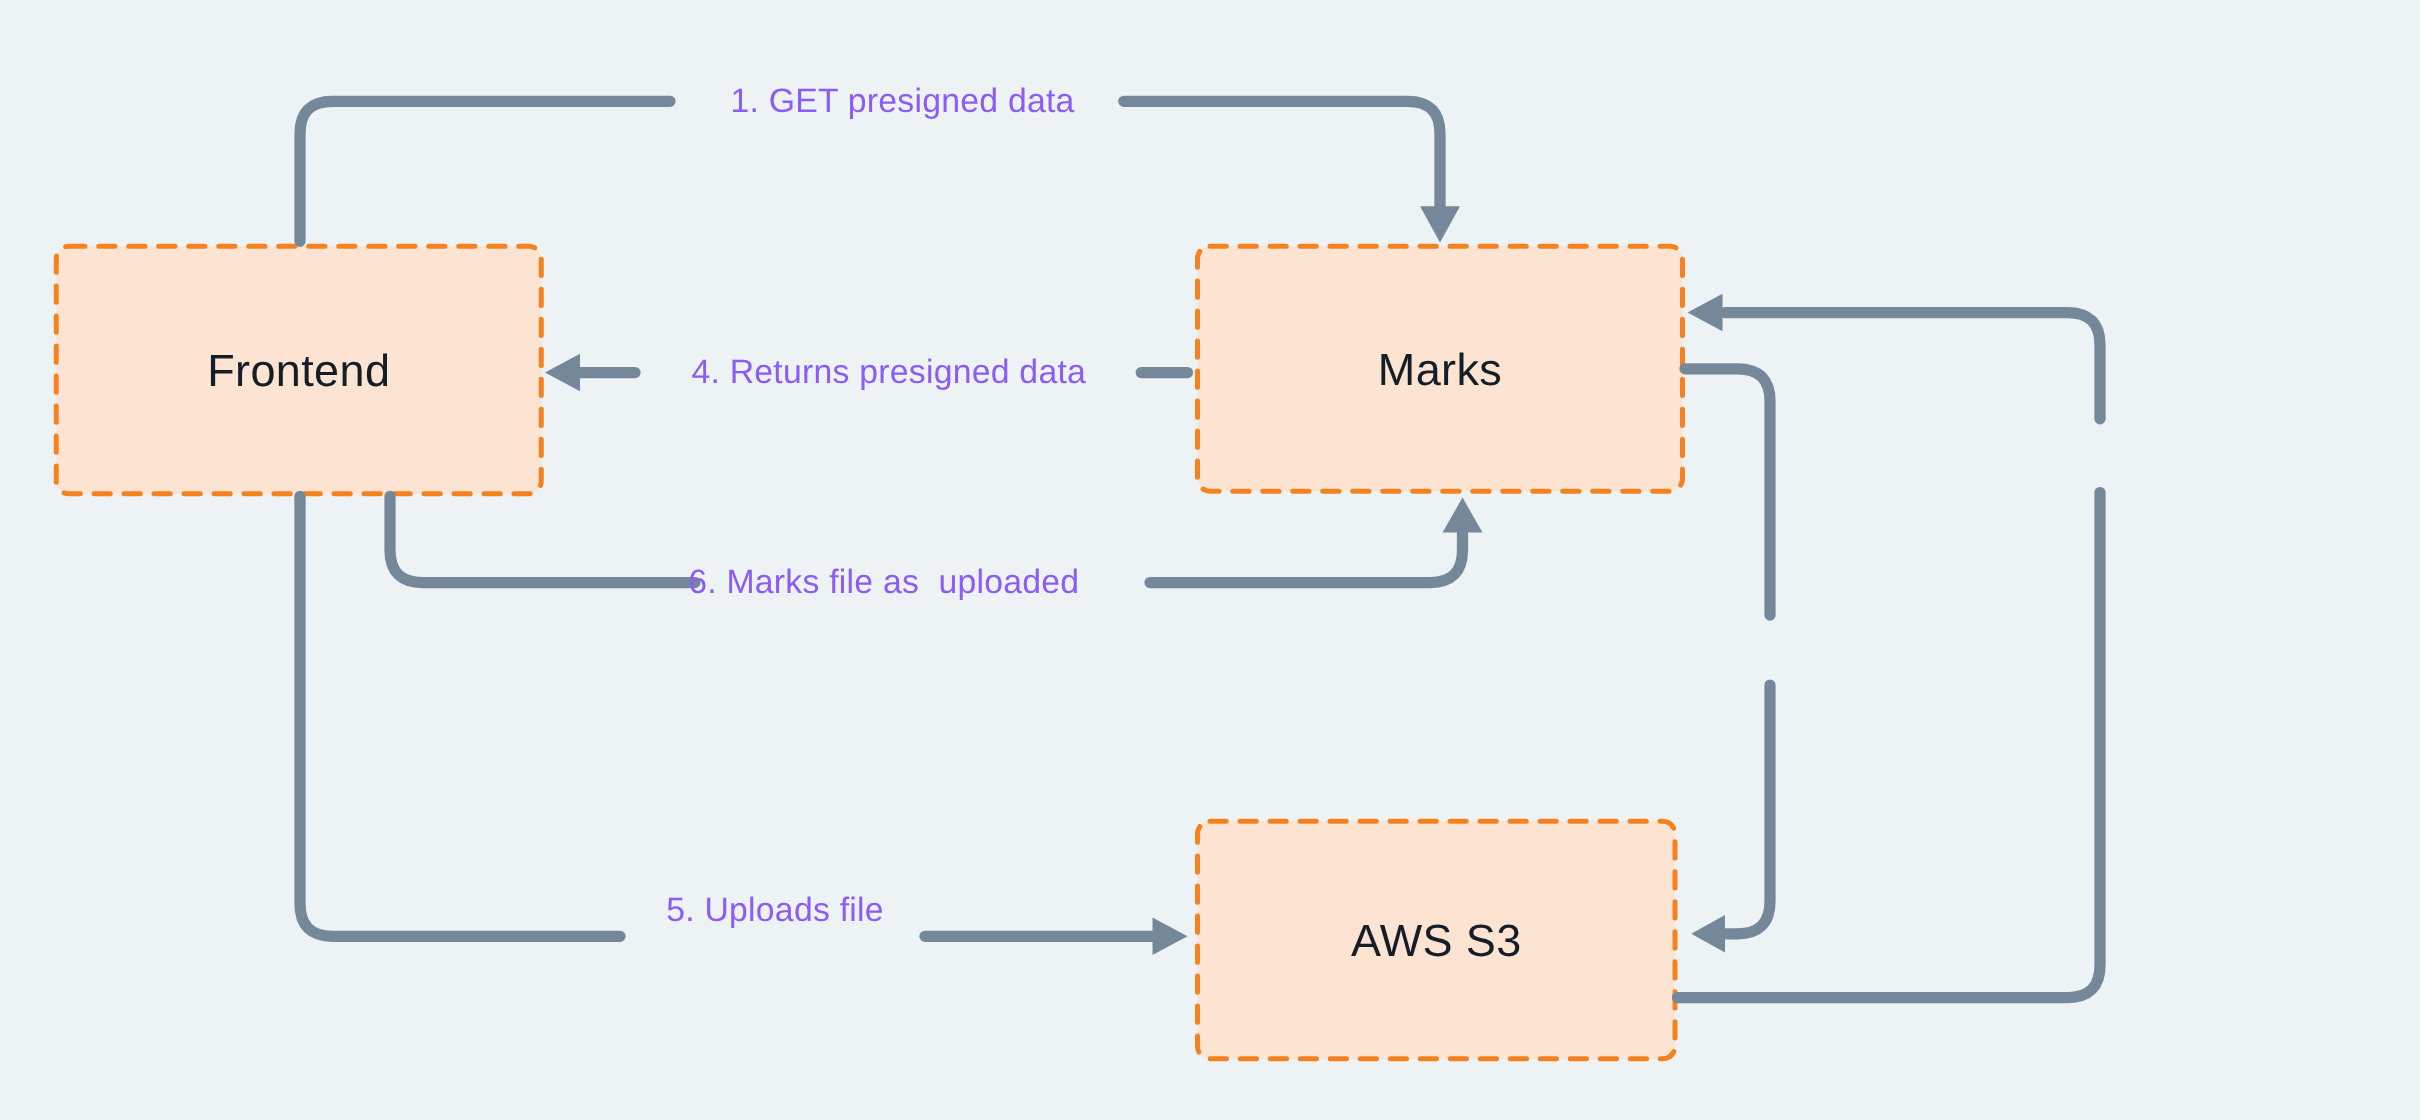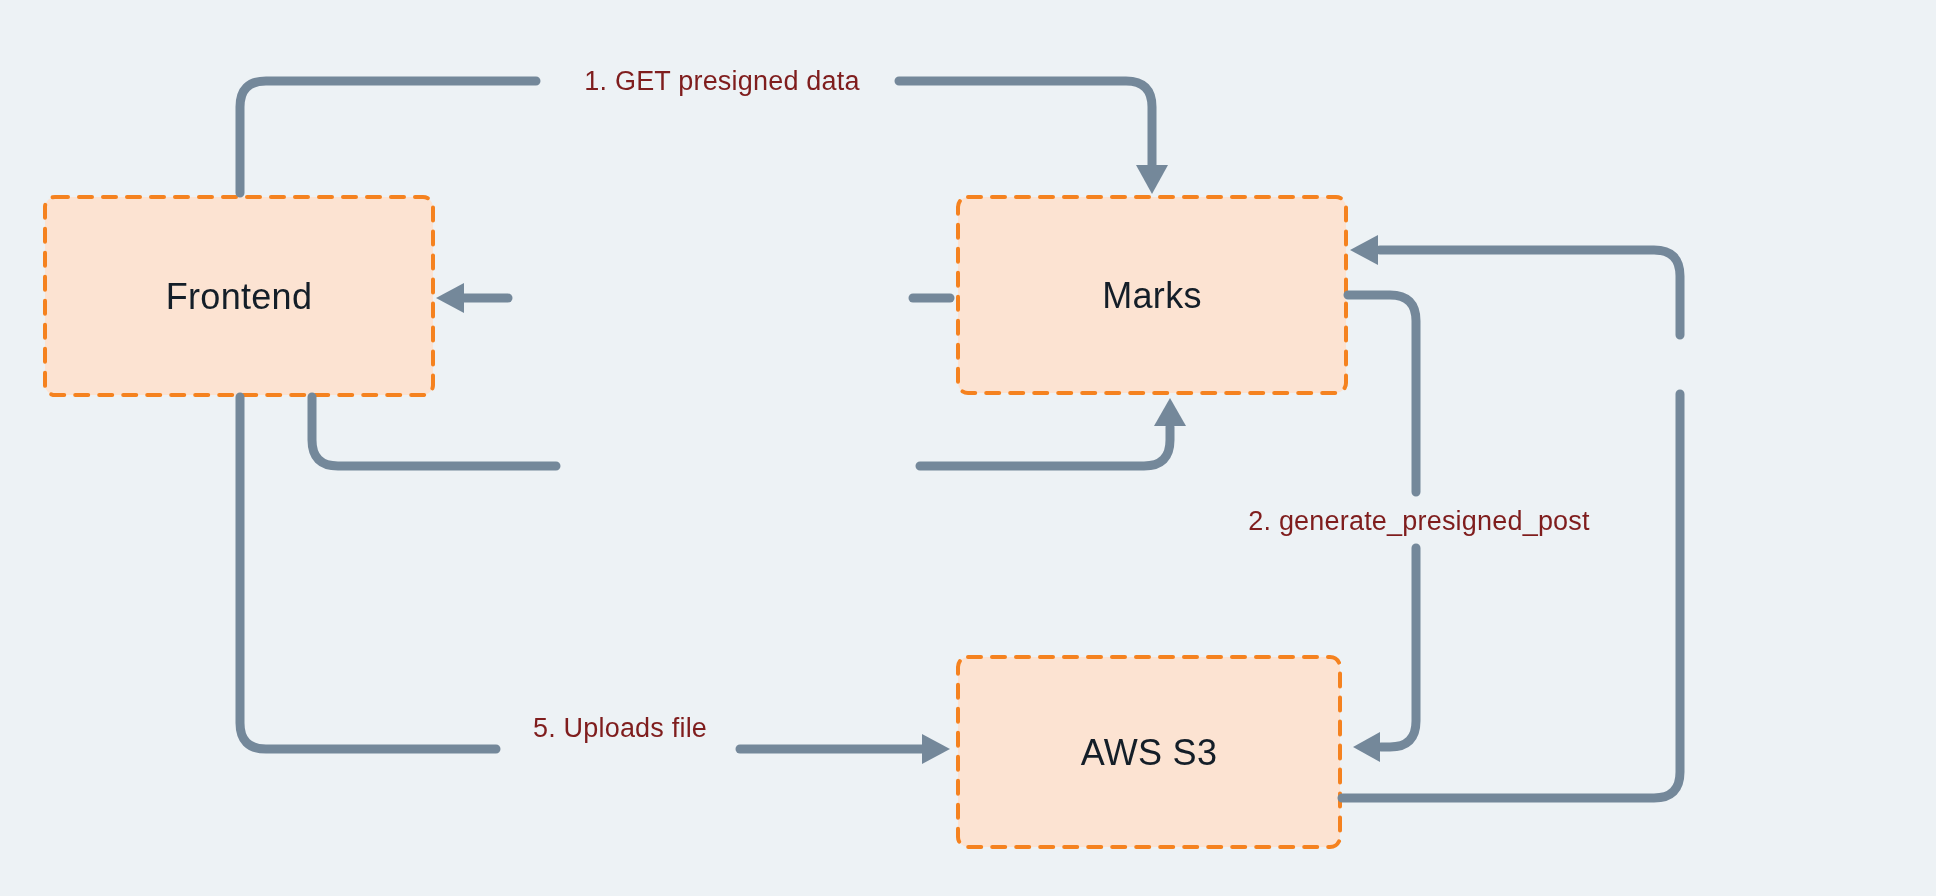--- a/index.html
+++ b/index.html
@@ -29,21 +29,21 @@
     pointer-events: none;
   }
   .node-label {
     font-size: 36px;
     color: #141E28;
     letter-spacing: 0.3px;
   }
   .edge-label {
     font-size: 27px;
     font-weight: 500;
-    color: #7f1d1d;
+    color: #8b5cf6;
     letter-spacing: 0.2px;
   }
 </style>
 </head>
 <body>
 
 <div class="stage">
 
   <svg width="1936" height="896" viewBox="0 0 1936 896">
 
@@ -82,16 +82,17 @@
       <path d="M 1378 235 L 1378 265 L 1350 250 Z"></path>
       <path d="M 922 734 L 922 764 L 950 749 Z"></path>
     </g>
   </svg>
 
   <div class="label node-label" style="left:239px;  top:297px;">Frontend</div>
   <div class="label node-label" style="left:1152px; top:296px;">Marks</div>
   <div class="label node-label" style="left:1149px; top:753px;">AWS S3</div>
 
   <div class="label edge-label" style="left:722px;  top:81px;">1. GET presigned data</div>
-  <div class="label edge-label" style="left:1419px; top:521px;">2. generate_presigned_post</div>
+  <div class="label edge-label" style="left:711px;  top:298px;">4. Returns presigned data</div>
   <div class="label edge-label" style="left:620px;  top:728px;">5. Uploads file</div>
+  <div class="label edge-label" style="left:707px;  top:466px;">6. Marks file as  uploaded</div>
 
 </div>
 
 </body></html>

